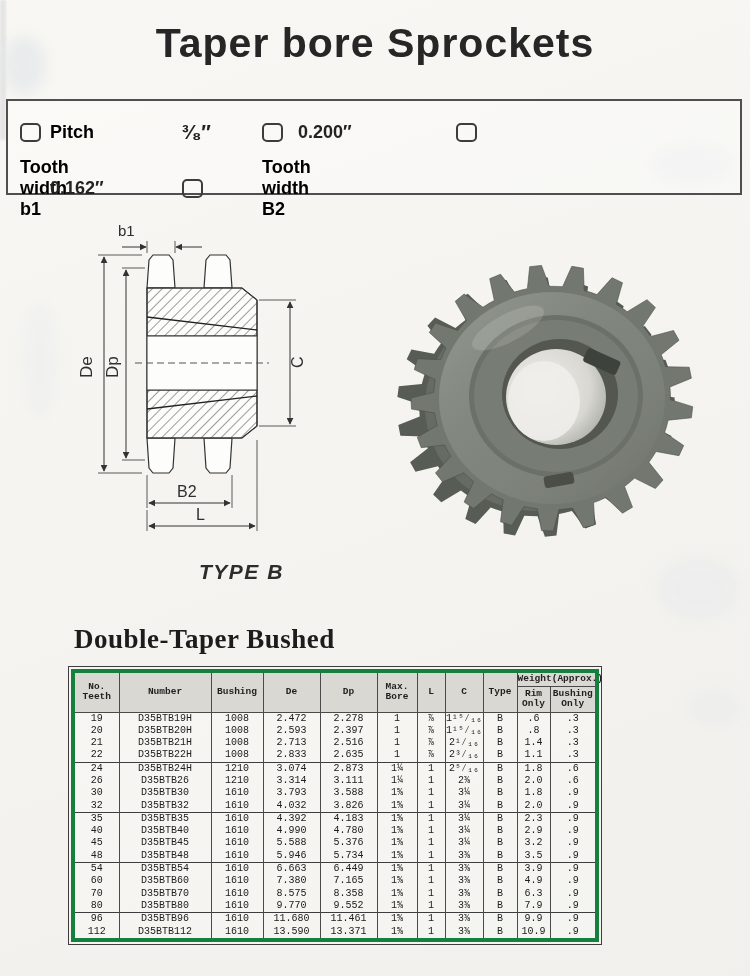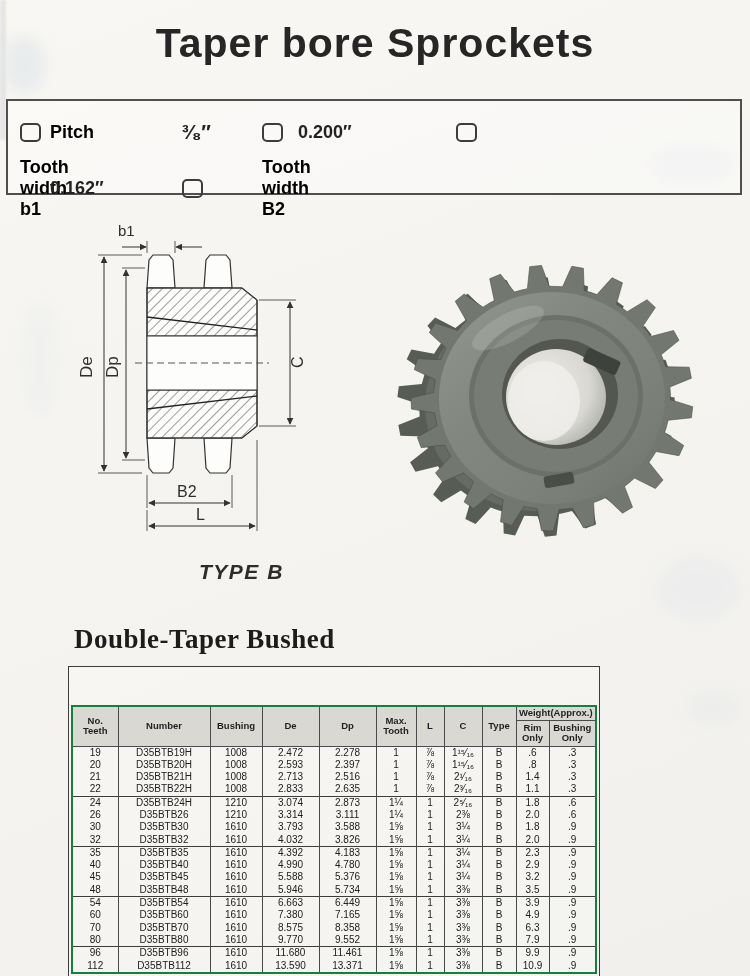--- a/index.html
+++ b/index.html
@@ -42,23 +42,22 @@
 
   .section-heading{
     position:absolute;left:74px;top:624px;margin:0;
     font-family:"Liberation Serif",serif;font-size:27px;font-weight:bold;color:#1c1c1c;letter-spacing:.5px;
   }
 
   .table-wrap{
     position:absolute;left:68px;top:666px;border:1.5px solid #3d3d3d;padding:2px;background:rgba(255,255,255,.25);
   }
   table.spec-table{
-    border-collapse:collapse;table-layout:fixed;width:524px;border:2px solid #15803d;
-    font-family:Liberation Sans, sans-serif;
-    margin-top:36px;
+    border-collapse:collapse;table-layout:fixed;width:524px;border:4px solid #15803d;
+    font-family:Liberation Mono, monospace;
   }
   table.spec-table thead th{
     background:#d9d8d2;border:1px solid #4a4a4a;font-size:9.5px;line-height:10.5px;
     font-weight:bold;white-space:pre-line;padding:2px 0;color:#1f1f1f;
   }
   table.spec-table thead th.weight-head{font-size:9.5px;padding:1px 0;}
   table.spec-table tbody td{
     border-left:1px solid #4a4a4a;border-right:1px solid #4a4a4a;border-top:none;border-bottom:none;
     font-size:10px;line-height:12.3px;height:12.3px;text-align:center;padding:0;color:#202020;
     overflow:hidden;white-space:nowrap;
@@ -202,21 +201,21 @@
     </colgroup>
     <thead>
       <tr id="thead-row1">
           <th rowspan="2">No.
 Teeth</th>
           <th rowspan="2">Number</th>
           <th rowspan="2">Bushing</th>
           <th rowspan="2">De</th>
           <th rowspan="2">Dp</th>
           <th rowspan="2">Max.
-Tooth</th>
+Bore</th>
           <th rowspan="2">L</th>
           <th rowspan="2">C</th>
           <th rowspan="2">Type</th>
           <th colspan="2" class="weight-head">Weight(Approx.)</th>
         </tr>
       <tr id="thead-row2">
           <th>Rim
 Only</th>
           <th>Bushing
 Only</th>

